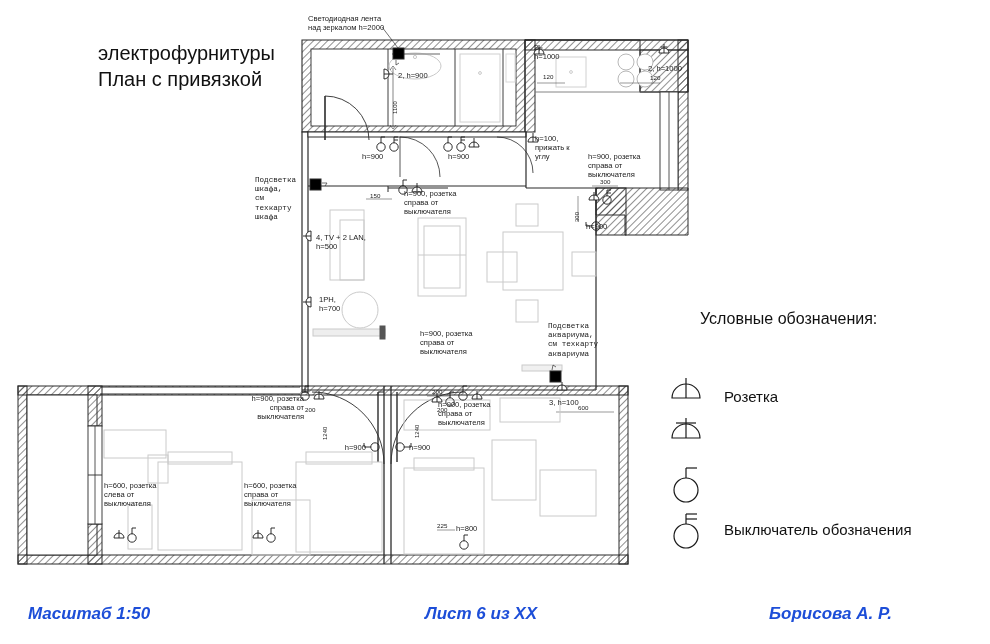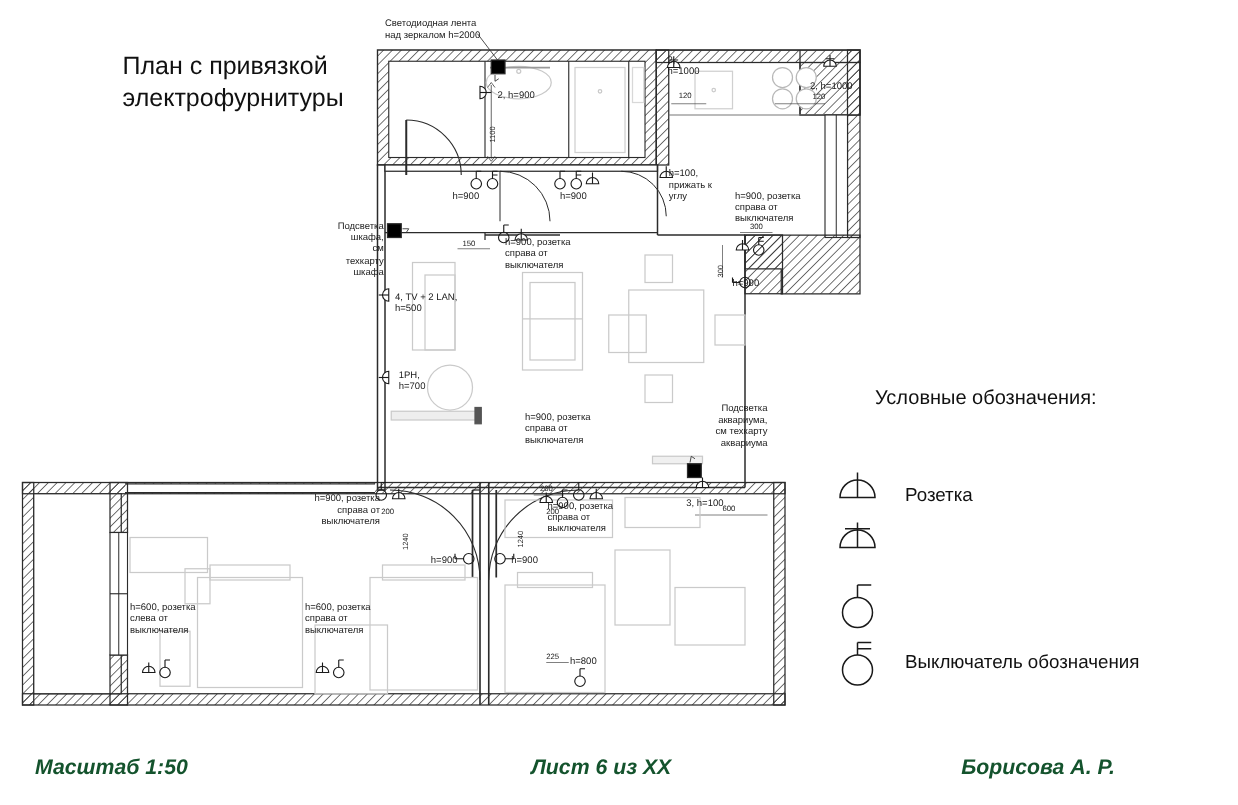--- a/index.html
+++ b/index.html
@@ -5,41 +5,41 @@
   html,body{margin:0;padding:0;background:#fff;}
   body{width:990px;height:644px;position:relative;overflow:hidden;
        font-family:"Liberation Sans","DejaVu Sans",sans-serif;color:#000;}
   .abs{position:absolute;}
 
   
   #page-title{left:98px;top:40px;width:260px;font-size:20px;line-height:26px;color:#111;}
   #legend-title{left:700px;top:310px;font-size:16px;color:#111;white-space:nowrap;}
 
   
-  .footer{font-style:italic;font-size:17px;font-weight:600;color:#14532d;white-space:nowrap;}
+  .footer{font-style:italic;font-size:17px;font-weight:600;color:#1d4ed8;white-space:nowrap;}
   #footer-scale{left:28px;top:604px;}
   #footer-sheet{left:425px;top:604px;}
   #footer-author{left:745px;top:604px;margin-left:24px;}
 
   
   .legend-row{position:absolute;display:flex;align-items:flex-start;}
   .legend-sym{width:56px;flex:0 0 56px;height:40px;position:relative;}
   .legend-text{font-size:15px;line-height:19px;color:#111;padding-top:8px;}
   #lr0{left:668px;top:372px;width:320px;align-items:center;}
   #lr1{left:668px;top:412px;width:320px;}
   #lr2{left:668px;top:466px;width:320px;}
   #lr3{left:668px;top:512px;width:320px;}
 
   
   #plan{left:0;top:0;width:990px;height:644px;}
   #plan svg{display:block;}
 
   
   .ann{position:absolute;font-size:7.6px;line-height:9.2px;color:#1a1a1a;white-space:pre-line;}
-  .ann.c{text-align:right;}
+  .ann.c{text-align:left;font-family:Liberation Mono, monospace;}
   .ann.r{text-align:right;}
   .dim{position:absolute;font-size:6.2px;color:#222;white-space:nowrap;}
   .vdim{position:absolute;font-size:6px;color:#222;white-space:nowrap;
         transform-origin:left top;transform:rotate(-90deg);}
 </style>
 </head>
 <body>
 
 <div id="plan" class="abs">
 <svg width="990" height="644" viewBox="0 0 990 644" xmlns="http://www.w3.org/2000/svg">
@@ -353,22 +353,22 @@
 
     <g transform="translate(464,545)">
           <circle cx="0" cy="0" r="4.2"></circle>
           <path d="M0,-4 l0,-6 M0,-10 l4,0"></path>
         </g>
   </g>
 </svg>
 </div>
 
 <div class="abs" id="page-title">
+  <div>электрофурнитуры</div>
   <div>План с привязкой</div>
-  <div>электрофурнитуры</div>
 </div>
 
 <div class="ann" style="left:308px;top:14px;width:95px">Светодиодная лента
 над зеркалом h=2000</div>
 <div class="ann" style="left:398px;top:71px;width:60px">2, h=900</div>
 <div class="ann" style="left:534px;top:43px;width:40px">2,
 h=1000</div>
 <div class="ann" style="left:648px;top:64px;width:70px">2, h=1000</div>
 <div class="ann" style="left:535px;top:134px;width:52px">h=100,
 прижать к

